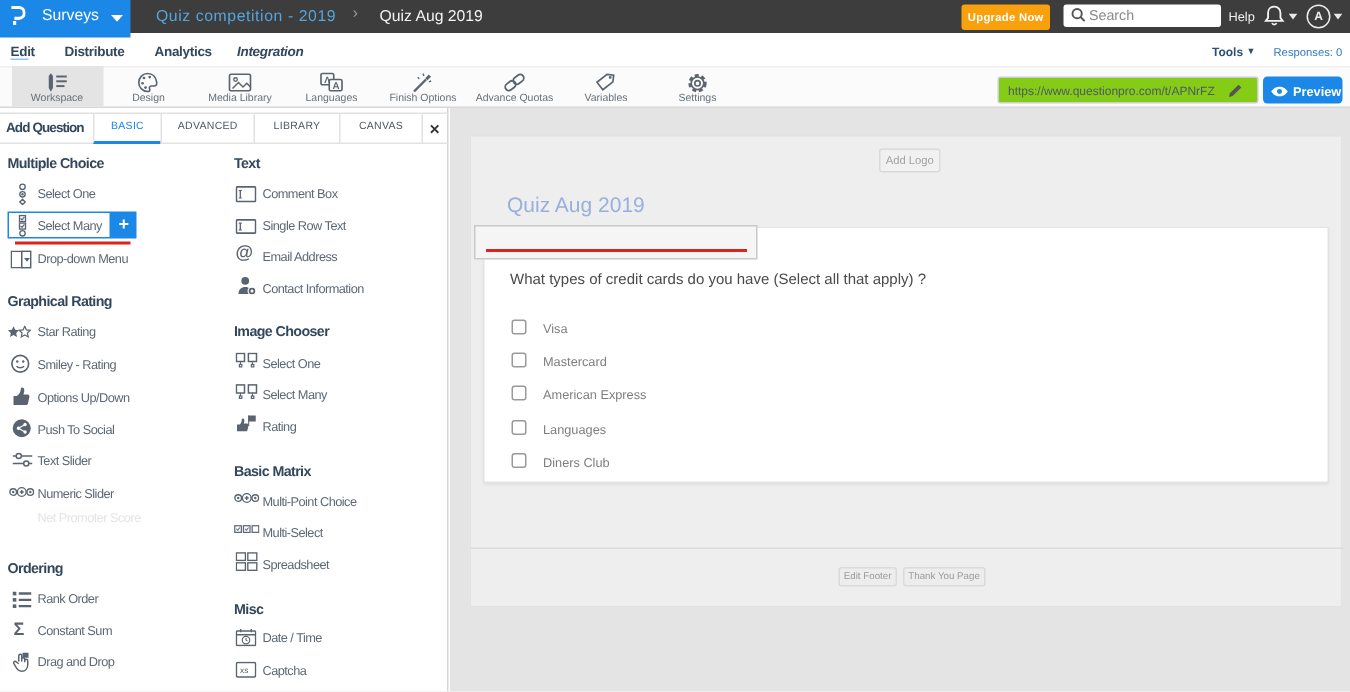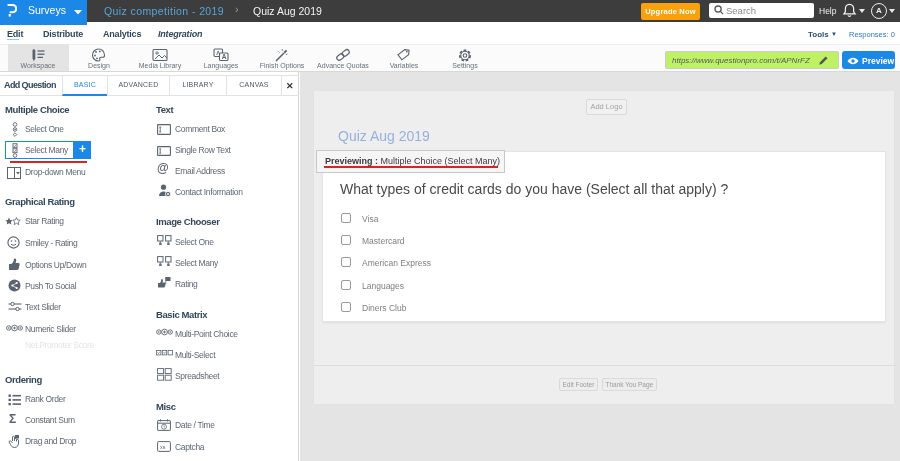--- a/index.html
+++ b/index.html
@@ -22,21 +22,21 @@
 .nav { position:absolute; top:29px; font-size:9px; font-weight:bold; letter-spacing:-0.2px; color:#33475b; }
 #edit-ul { left:6.5px; top:38.5px; width:12px; height:1.6px; background:#8ec6ef; }
 #tools { left:808px; top:29.5px; font-size:8px; color:#2d4e77; font-weight:bold; }
 #resp { left:849px; top:29.5px; font-size:7.5px; color:#2e78c0; }
 
 #toolbar { left:0; top:44px; width:900px; height:28px; background:#fbfbfb; border-bottom:1px solid #d8d8d8; border-top:1px solid #f0f0f0; }
 #wsactive { left:8px; top:44px; width:61px; height:27px; background:#e4e4e4; }
 .tbitem { position:absolute; width:62px; height:27px; text-align:center; }
 .tbitem .lbl { position:absolute; top:18px; width:100%; text-align:center; font-size:7px; color:#66707a; }
 .tbitem svg { position:absolute; top:3.5px; left:50%; margin-left:-8px; }
-#urlbox { left:665px; top:51px; width:174px; height:18px; background:#bef264; border:1px solid #cccccc; border-radius:2px;font-style:italic; }
+#urlbox { left:665px; top:51px; width:174px; height:18px; background:#84cc16; border:1px solid #cccccc; border-radius:2px; }
 #urlbox .u { position:absolute; left:6px; top:4px; font-size:8px; color:#4e5a65; }
 #previewbtn { left:842px; top:51px; width:53px; height:18px; background:#1b87e6; border-radius:3px; color:#fff; font-size:8.5px; font-weight:bold; }
 #previewbtn span { position:absolute; left:20px; top:4.5px; }
 
 #sidebar { left:0; top:72px; width:299px; height:389px; background:#fff; border-right:1px solid #d5d5d5;padding-left:45px; }
 #tabrow { position:absolute; left:0; top:3px; width:299px; height:21px; border-top:1px solid #e2e2e2; border-bottom:1px solid #e2e2e2; }
 #addq { position:absolute; left:4px; top:8px; font-size:9px; font-weight:bold; letter-spacing:-0.6px; color:#33475b; }
 .tab { position:absolute; top:4px; height:20px; border-left:1px solid #e2e2e2; text-align:center; font-size:7px; color:#4d5966; letter-spacing:0.2px; line-height:18px; }
 #tb { left:62px; width:45px; color:#1b87e6; border-bottom:2px solid #1b87e6; }
 #ta { left:107px; width:62px; }
@@ -51,21 +51,21 @@
 #redline1 { position:absolute; left:10px; top:88.5px; width:77px; height:2.5px; background:#dd2418; }
 
 #main { left:300px; top:72px; width:600px; height:389px; background:#e4e4e4; }
 #panel { position:absolute; left:13px; top:18px; width:582px; height:315px; background:#eeeeee; border:1px solid #e2e2e2; }
 #addlogo { position:absolute; left:272px; top:8px; width:41px; height:16px; background:#f1f1f1; border:1px solid #dadada; border-radius:2px; font-size:7.5px; color:#a3a3a3; text-align:center; line-height:14px; }
 #qtitle { position:absolute; left:24px; top:37px; font-size:14px; color:#97b0dc; }
 #card { position:absolute; left:8px; top:60px; width:564px; height:171px; background:#fff; border:1px solid #e3e3e3; box-shadow:0 1px 2px rgba(0,0,0,0.06); }
 #prevtip { position:absolute; left:2px; top:59px; width:189px; height:22.5px; background:#f5f5f5; border:1px solid #c9c9c9; z-index:3; }
 #prevtip .t { position:absolute; left:8px; top:5px; font-size:9px; color:#3c3c3c; }
 #redline2 { position:absolute; left:7px; top:14.5px; width:174px; height:2px; background:#d9261c; }
-#question { position:absolute; left:26px; top:90px; font-size:14px; color:#4a4a4a; }
+#question { position:absolute; left:26px; top:90px; font-size:10px; color:#4a4a4a; }
 .cb { position:absolute; left:27px; width:10px; height:10px; border:1px solid #9a9a9a; border-radius:2px; background:#fff; }
 .cbl { position:absolute; left:48px; font-size:8.5px; color:#7e7e7e; }
 #footline { position:absolute; left:0px; top:274px; width:582px; height:1px; background:#dcdcdc; }
 #editfooter { position:absolute; left:245px; top:287px; height:13px; padding:0 2.5px; background:#ededed; border:1px solid #dadada; border-radius:2px; font-size:6.5px; color:#9b9b9b; line-height:11px; }
 #thankyou { position:absolute; left:288px; top:287px; height:13px; padding:0 2.5px; background:#ededed; border:1px solid #dadada; border-radius:2px; font-size:6.5px; color:#9b9b9b; line-height:11px; }
 </style>
 </head>
 <body>
 <div class="a" id="topbar"></div>
 <div class="a" id="bluehdr">
@@ -386,21 +386,20 @@
   <div class="sitem" style="left:175px;top:348px;">Date / Time</div>
   <div class="sitem" style="left:175px;top:369.5px;">Captcha</div>
 </div>
 
 <div class="a" id="main">
   <div id="panel">
     <div id="addlogo">Add Logo</div>
     <div id="qtitle">Quiz Aug 2019</div>
     <div id="card"></div>
     <div id="prevtip">
-      <div class="t"><b>Previewing :</b> Multiple Choice (Select Many)</div>
       <div id="redline2"></div>
     </div>
     <div id="question">What types of credit cards do you have (Select all that apply) ?</div>
     <div class="cb" style="top:122px;"></div>
       <div class="cbl" style="top:123px;">Visa</div>
     <div class="cb" style="top:144px;"></div>
       <div class="cbl" style="top:145px;">Mastercard</div>
     <div class="cb" style="top:166px;"></div>
       <div class="cbl" style="top:167px;">American Express</div>
     <div class="cb" style="top:189px;"></div>

